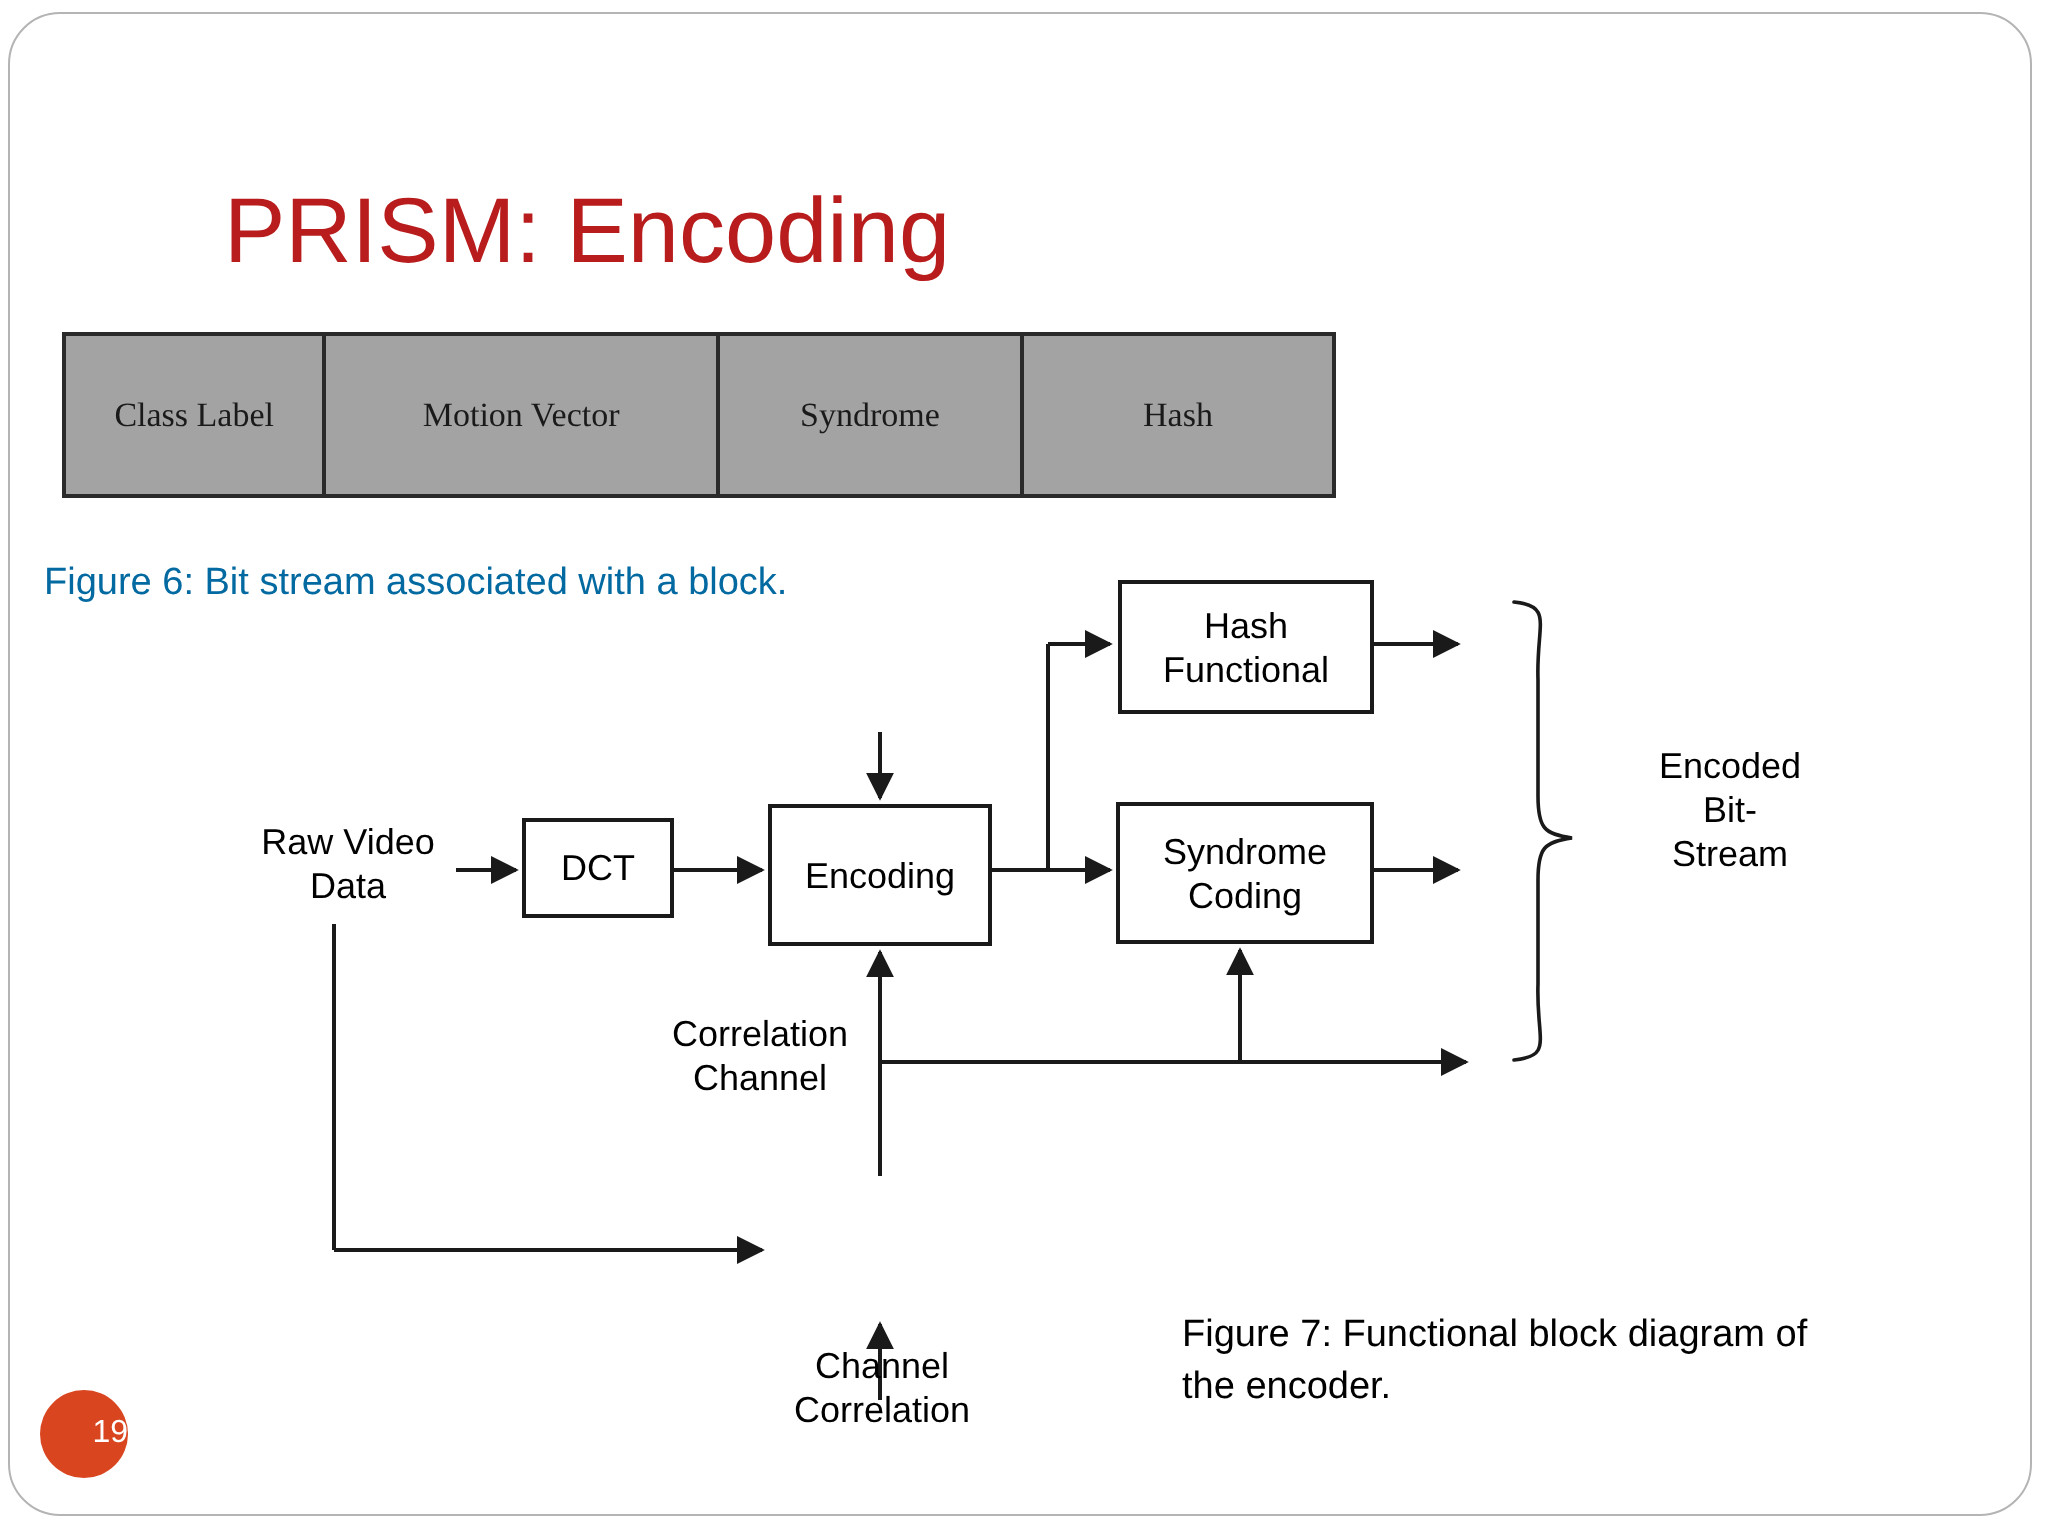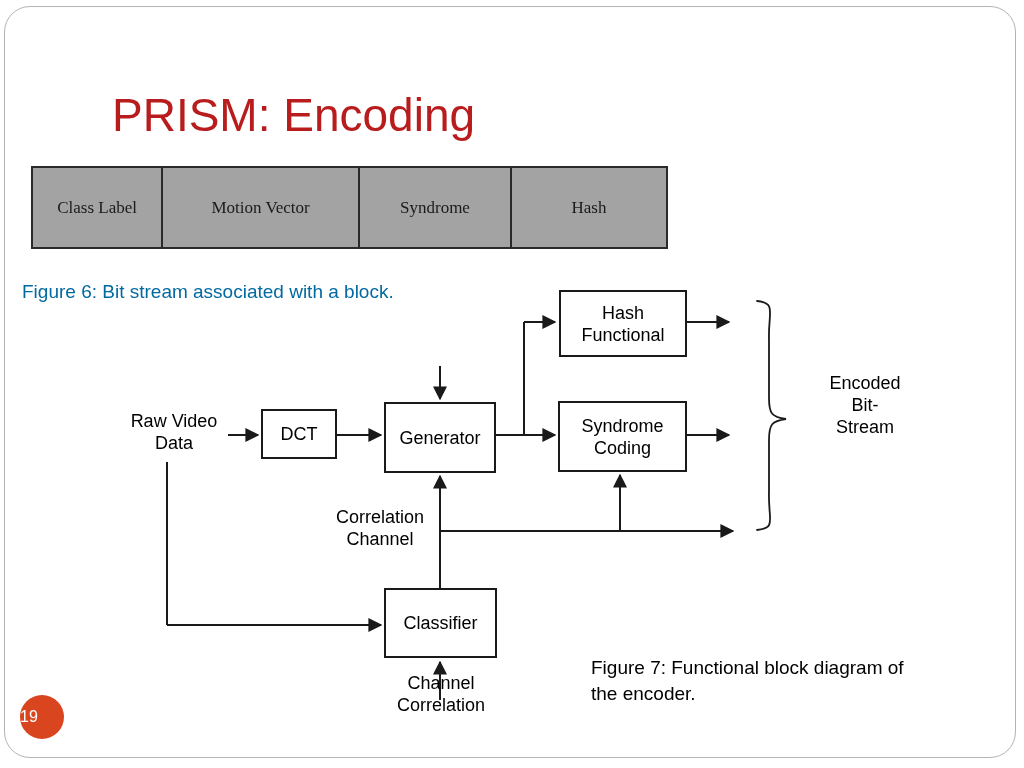--- a/index.html
+++ b/index.html
@@ -98,21 +98,21 @@
     position: absolute;
     left: 20px;
     top: 695px;
     width: 44px;
     height: 44px;
     border-radius: 50%;
     background: #d9451f;
     color: #ffffff;
     display: flex;
     align-items: center;
-    justify-content: flex-start;
+    justify-content: flex-end;
     font-size: 16px;
     font-family: "Liberation Sans", sans-serif;
   }
 
   
   #diagram {
     position: absolute;
     left: 0;
     top: 0;
     width: 1024px;
@@ -218,36 +218,33 @@
                  L 769 492
                  C 768 520, 777 528, 757 530"></path>
       </g>
     </svg>
 
     <div class="dg-box" style="left:261px; top:409px; width:76px; height:50px;">
       <span>DCT</span>
     </div>
 
     <div class="dg-box" style="left:384px; top:402px; width:112px; height:71px;">
-      <span>Generator</span>
+      <span>Encoding</span>
     </div>
 
     <div class="dg-box" style="left:559px; top:290px; width:128px; height:67px; flex-direction:column;">
       <span>Hash</span>
       <span>Functional</span>
     </div>
 
     <div class="dg-box" style="left:558px; top:401px; width:129px; height:71px; flex-direction:column;">
       <span>Syndrome</span>
       <span>Coding</span>
     </div>
 
-    <div class="dg-box" style="left:384px; top:588px; width:113px; height:70px;">
-      <span>Classifier</span>
-    </div>
 
     <div class="dg-label" style="left:118px; top:410px; width:112px;">
       <div>Raw Video</div>
       <div>Data</div>
     </div>
 
 
     <div class="dg-label" style="left:320px; top:506px; width:120px; text-align:center;">
       <div>Correlation</div>
       <div>Channel</div>

